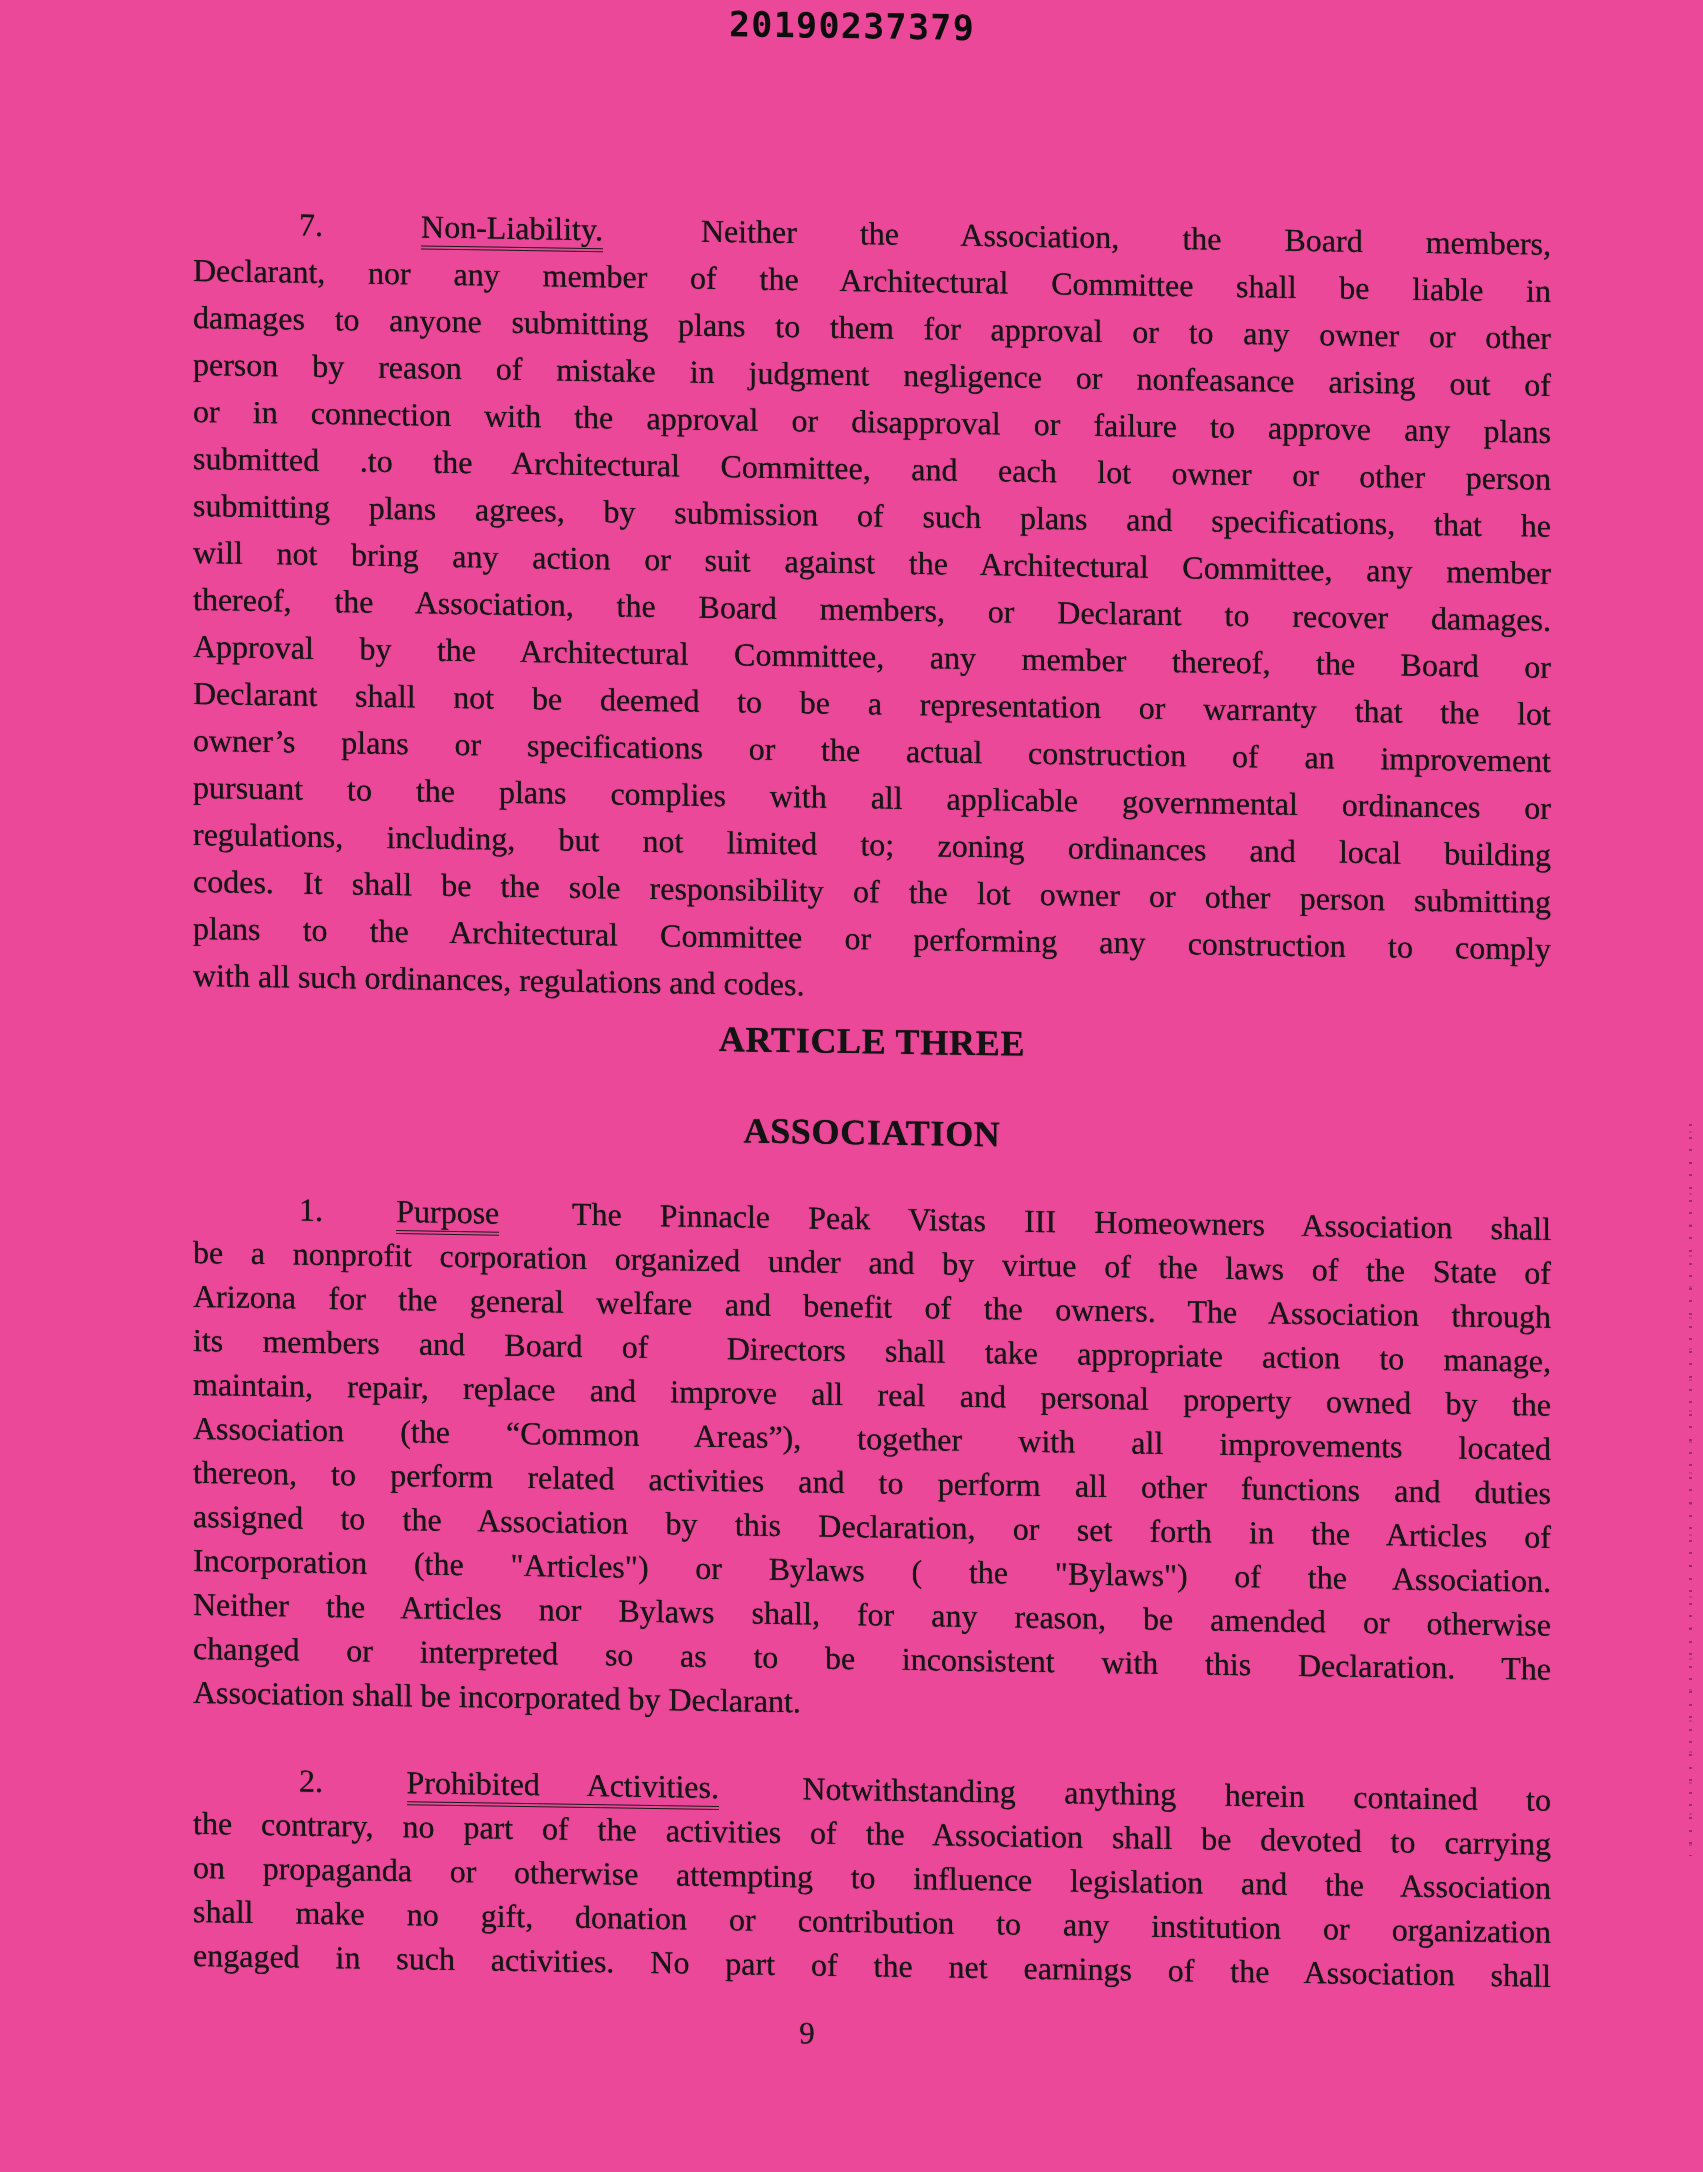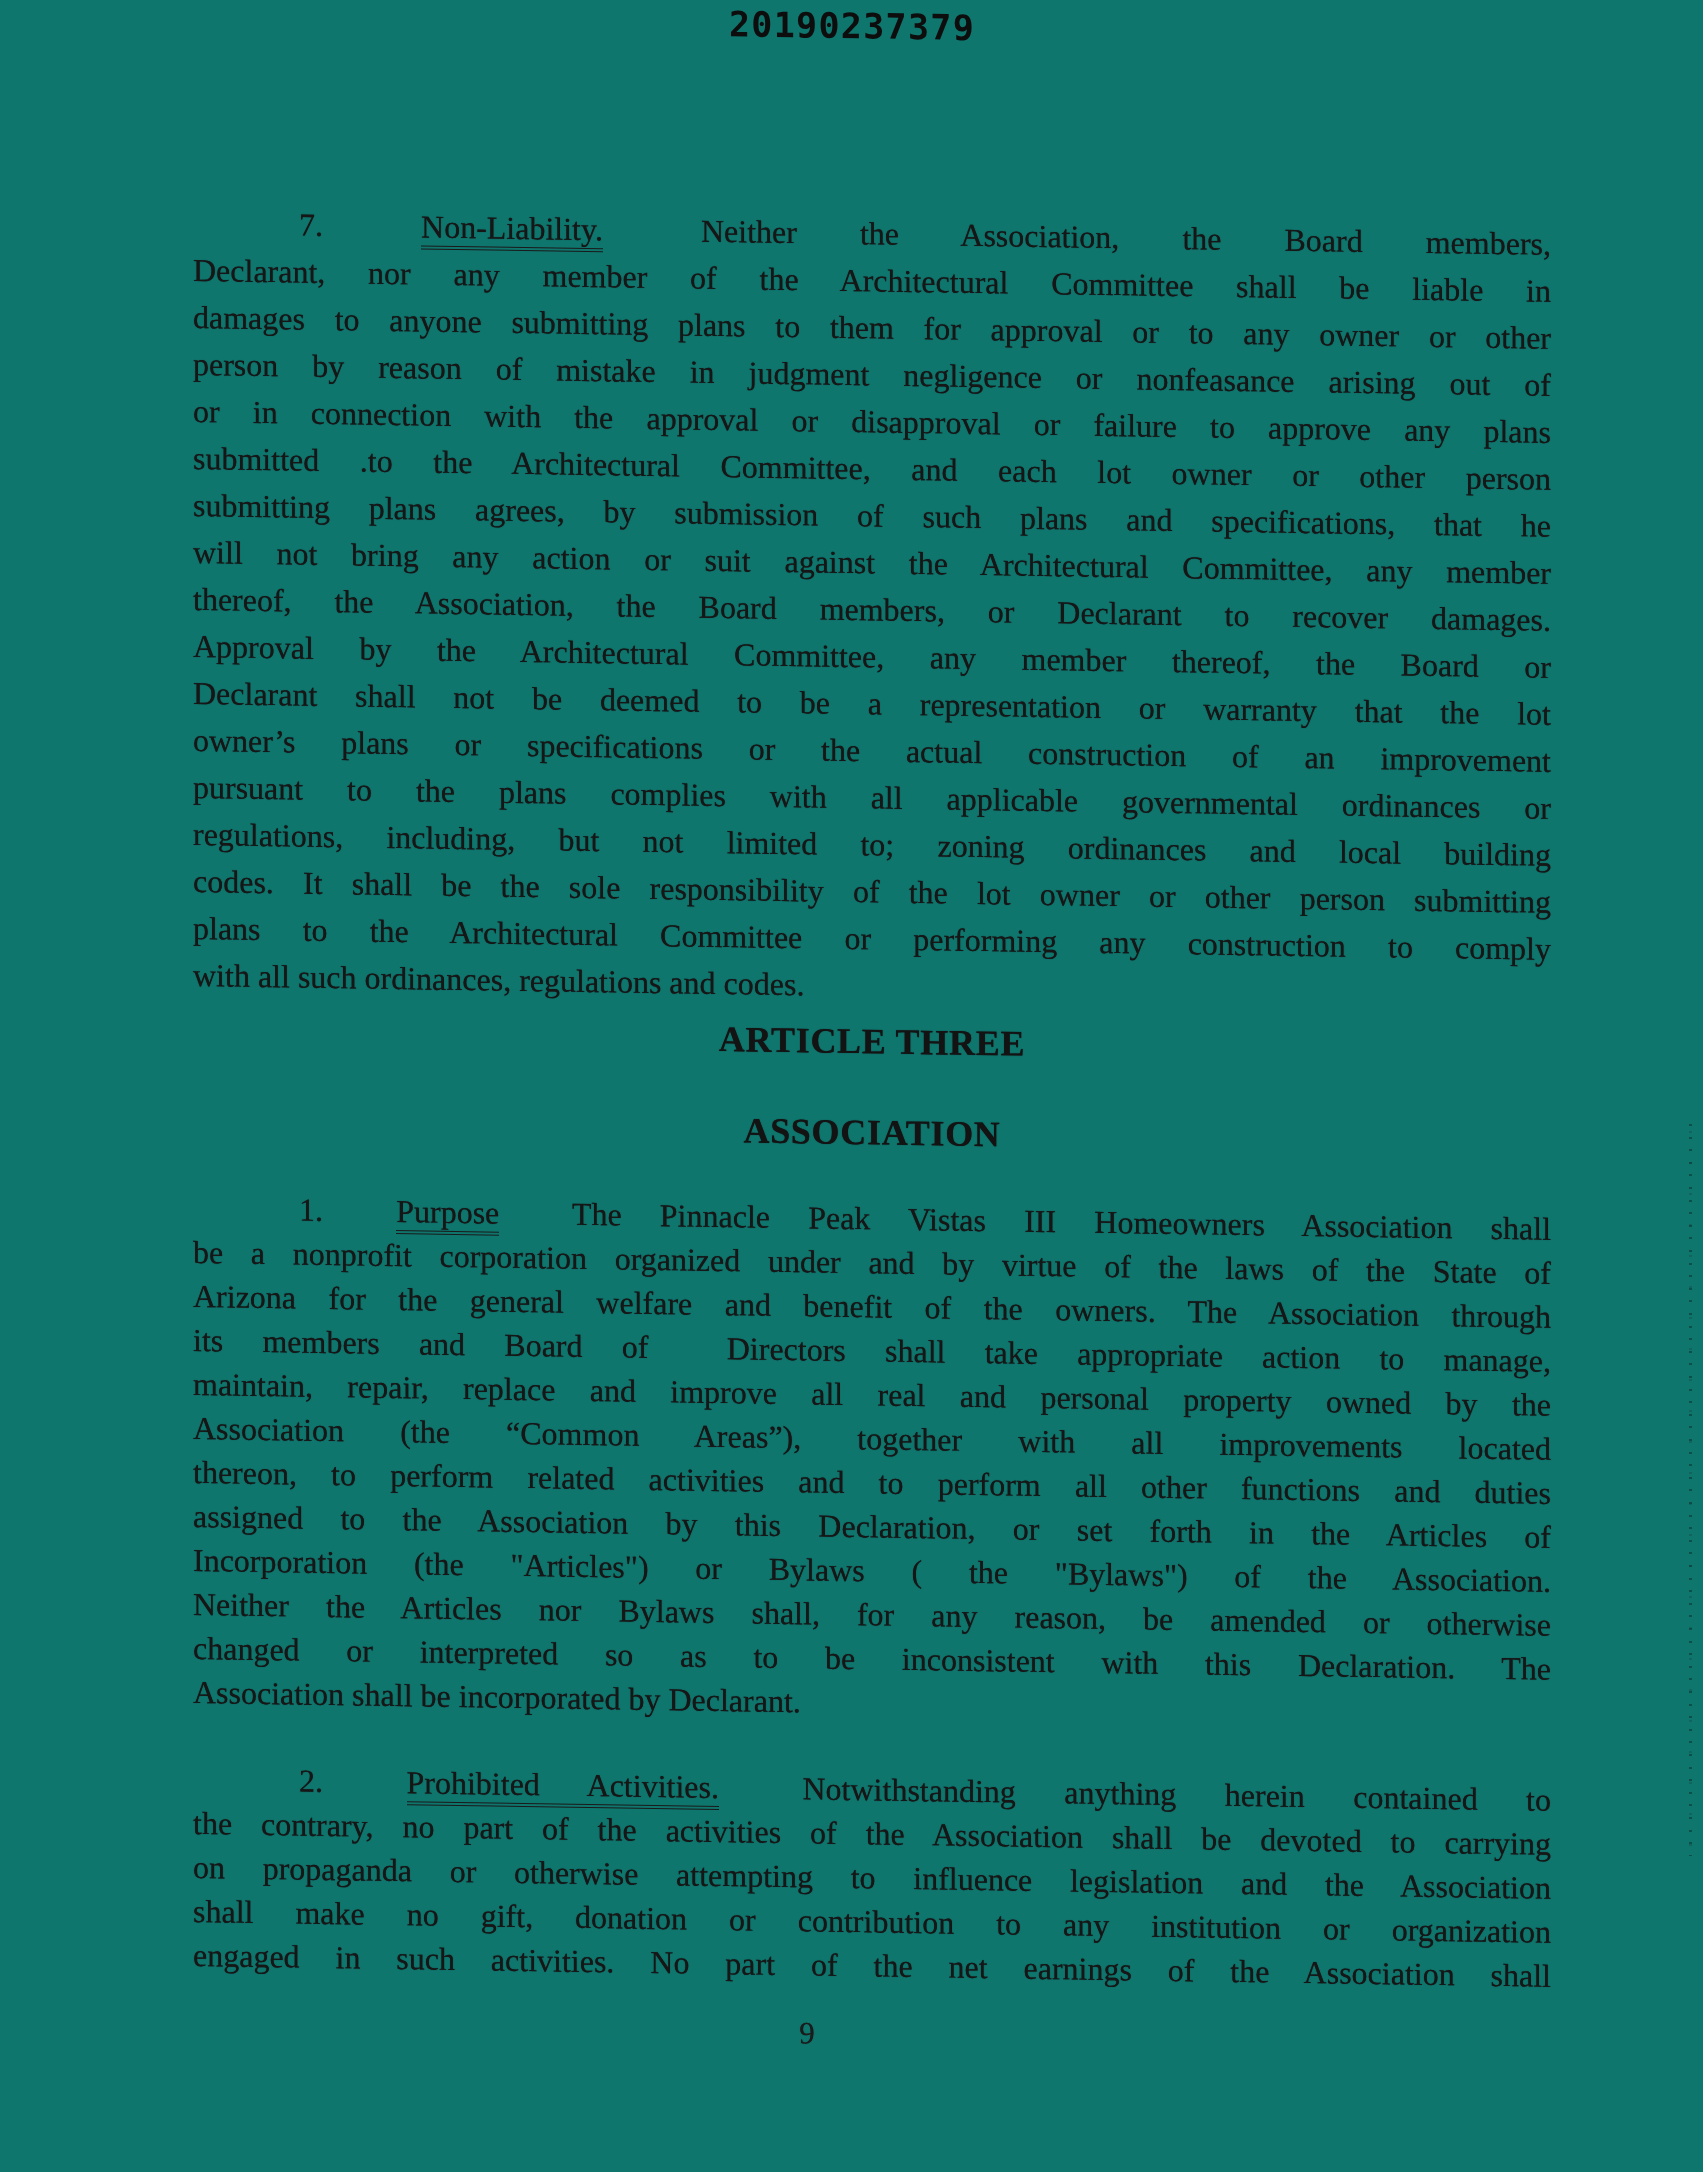--- a/index.html
+++ b/index.html
@@ -4,21 +4,21 @@
 <style>
   html, body {
     margin: 0; padding: 0;
     background: #ffffff;
     width: 1704px; height: 2172px;
     overflow: hidden;
   }
   .sheet {
     position: absolute; left: 0; top: 0;
     width: 1704px; height: 2172px;
-    background: #0f766e;
+    background: #ec4899;
     color: #141414;
     font-family: "Liberation Serif", "DejaVu Serif", serif;
   }
   
   .skew {
     position: absolute; left: 0; top: 0; width: 100%; height: 100%;
     transform: skewY(0.88deg);
     transform-origin: 0 0;
   }
   .doc-number {

